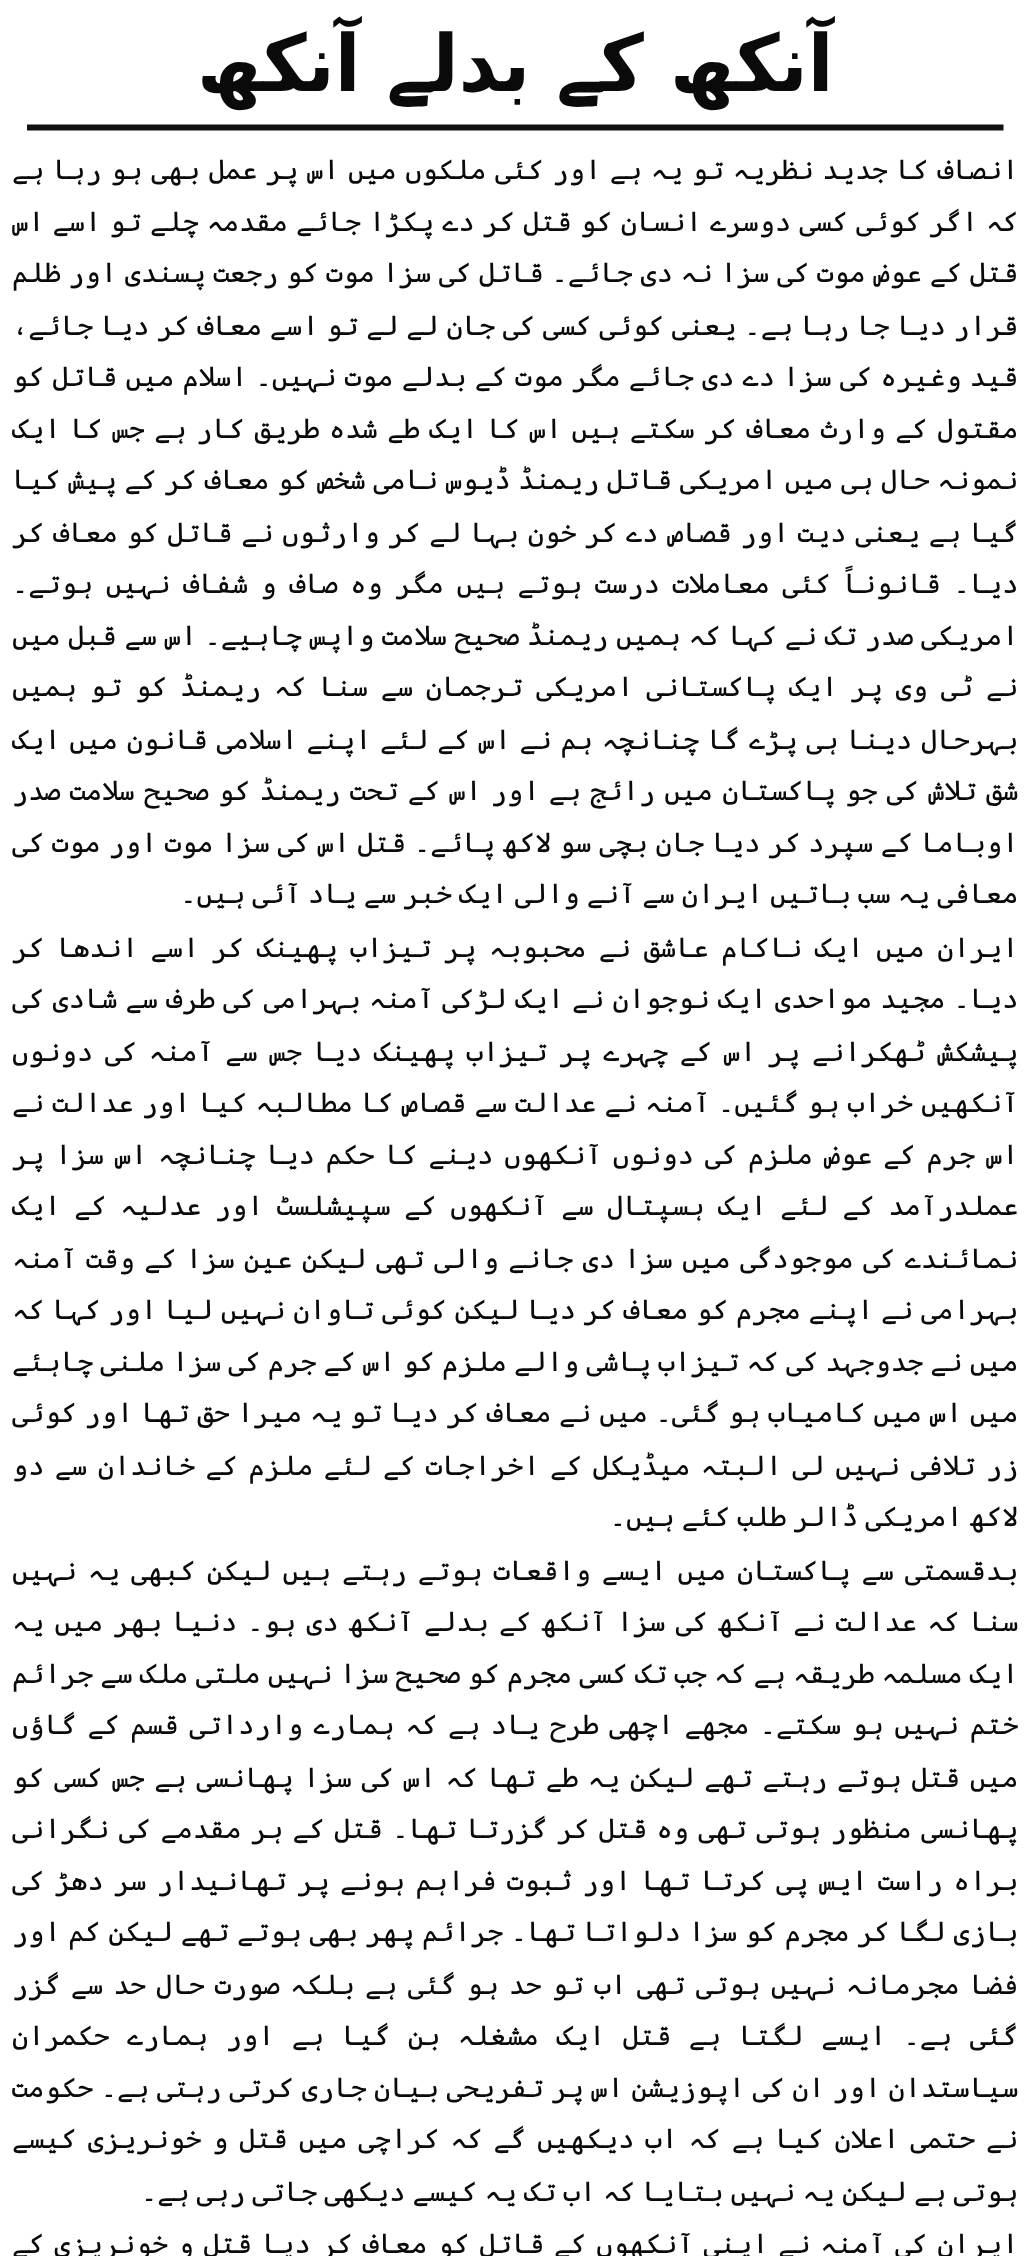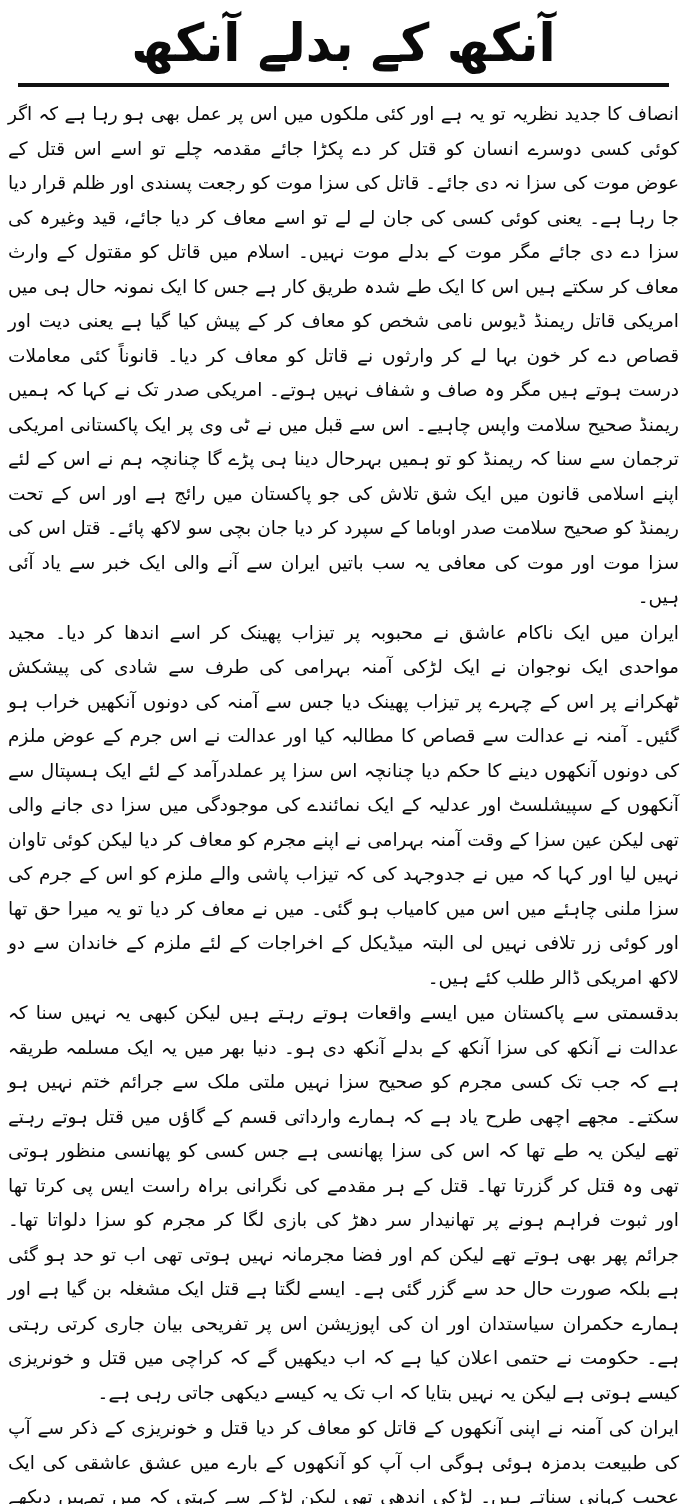--- a/index.html
+++ b/index.html
@@ -45,20 +45,21 @@
   .article-body {
     direction: rtl;
     text-align: justify;
     text-justify: inter-word;
     font-size: 18.5px;
     line-height: 34.5px;
     padding: 0 2px;
   }
   .article-body p {
     margin: 0 0 1px 0;
+    font-family: Liberation Serif, serif;
   }
   .article-body p::after {
     
     content: "";
   }
 </style>
 </head>
 <body>
 
 <div class="page">

